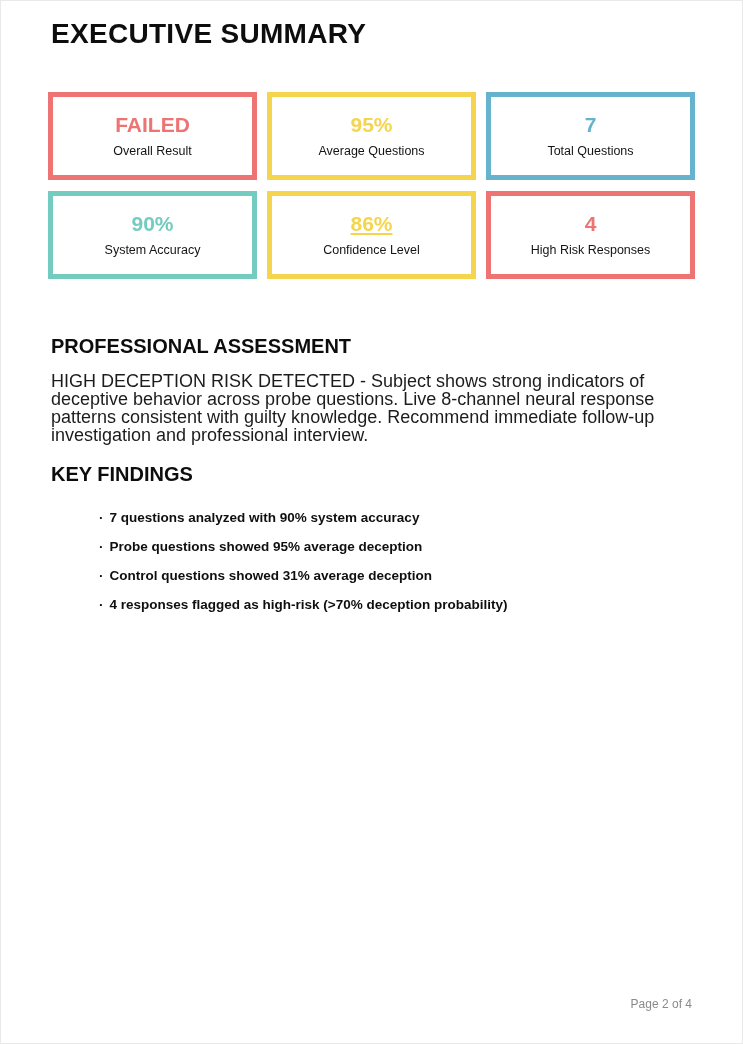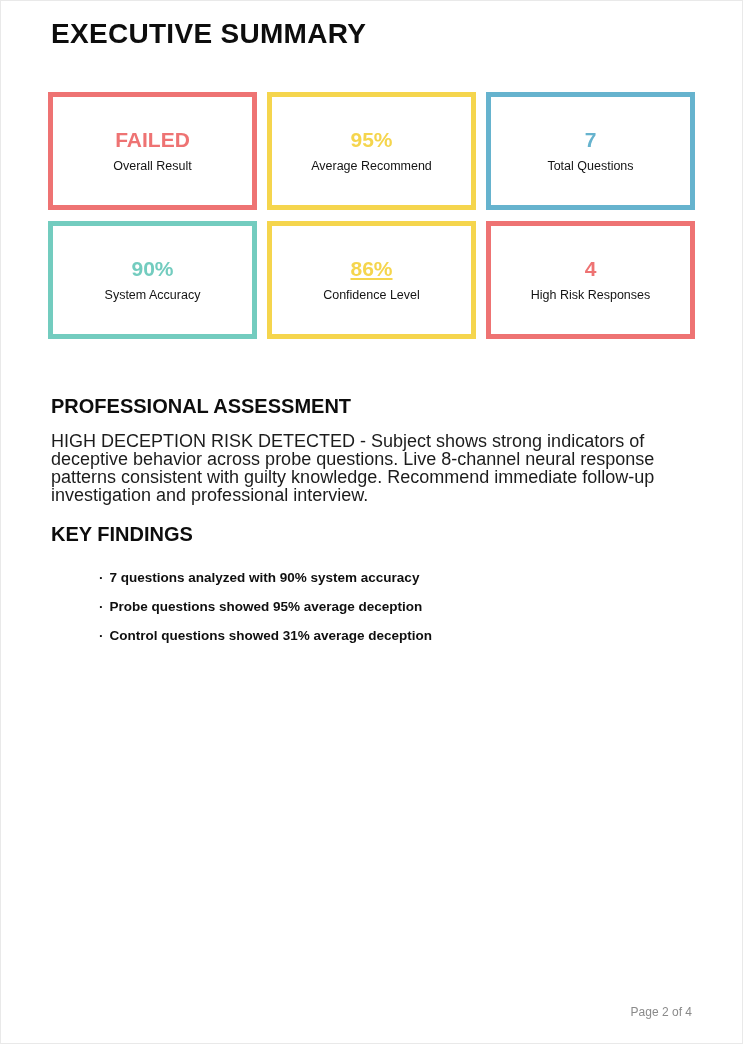--- a/index.html
+++ b/index.html
@@ -21,21 +21,21 @@
     color: #0d0d0d;
   }
   .cards {
     margin: 42px 47px 0 47px;
     display: grid;
     grid-template-columns: repeat(3, 209px);
     justify-content: space-between;
     row-gap: 11px;
   }
   .card {
-    height: 118px;
+    height: 88px;
     border: 5px solid #cccccc; 
     background: #ffffff;
     display: flex;
     flex-direction: column;
     align-items: center;
     justify-content: center;
     gap: 10px;
     text-align: center;
   }
   .card-value {
@@ -74,40 +74,40 @@
     line-height: 29px;
     color: #0f0f0f;
     white-space: nowrap;
   }
   .bullet {
     margin-right: 6px;
   }
   .page-footer {
     position: absolute;
     right: 50px;
-    bottom: 24px;
+    bottom: 32px;
     font-size: 12px;
     color: #8a8a8a;
   }
 </style>
 </head>
 <body>
 
 <h1 class="page-title">EXECUTIVE SUMMARY</h1>
 
 <div class="cards">
 
   <div class="card" style="border-color: rgb(238, 115, 115);">
     <div class="card-value" style="color: rgb(238, 115, 115);">FAILED</div>
     <div class="card-label">Overall Result</div>
   </div>
 
   <div class="card" style="border-color: rgb(245, 213, 77);">
     <div class="card-value" style="color: rgb(245, 213, 77);">95%</div>
-    <div class="card-label">Average Recommend</div>
+    <div class="card-label">Average Questions</div>
   </div>
 
   <div class="card" style="border-color: rgb(102, 179, 206);">
     <div class="card-value" style="color: rgb(102, 179, 206);">7</div>
     <div class="card-label">Total Questions</div>
   </div>
 
   <div class="card" style="border-color: rgb(115, 204, 191);">
     <div class="card-value" style="color: rgb(115, 204, 191);">90%</div>
     <div class="card-label">System Accuracy</div>
@@ -126,15 +126,16 @@
 </div>
 
 <h2 class="section-heading assessment-heading">PROFESSIONAL ASSESSMENT</h2>
 <p class="assessment-body">HIGH DECEPTION RISK DETECTED - Subject shows strong indicators of deceptive behavior across probe questions. Live 8-channel neural response patterns consistent with guilty knowledge. Recommend immediate follow-up investigation and professional interview.</p>
 
 <h2 class="section-heading findings-heading">KEY FINDINGS</h2>
 <ul class="findings-list">
   <li class="finding-item"><span class="bullet">·</span><span>7 questions analyzed with 90% system accuracy</span></li>
   <li class="finding-item"><span class="bullet">·</span><span>Probe questions showed 95% average deception</span></li>
   <li class="finding-item"><span class="bullet">·</span><span>Control questions showed 31% average deception</span></li>
+  <li class="finding-item"><span class="bullet">·</span><span>4 responses flagged as high-risk (&gt;70% deception probability)</span></li>
 </ul>
 
 <div class="page-footer">Page 2 of 4</div>
 
 </body></html>

